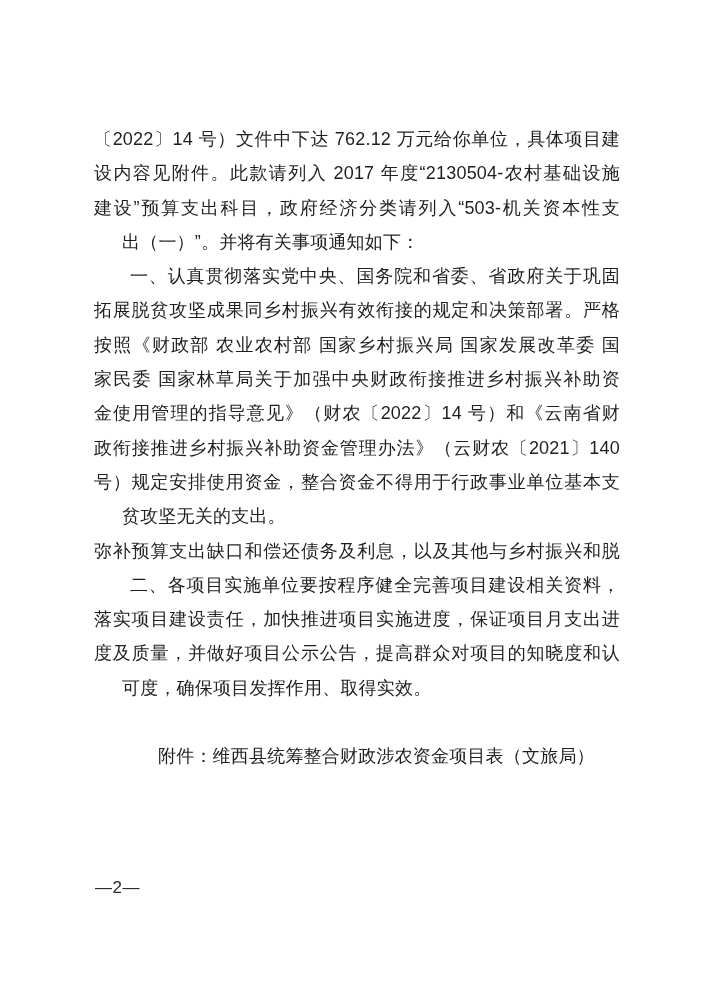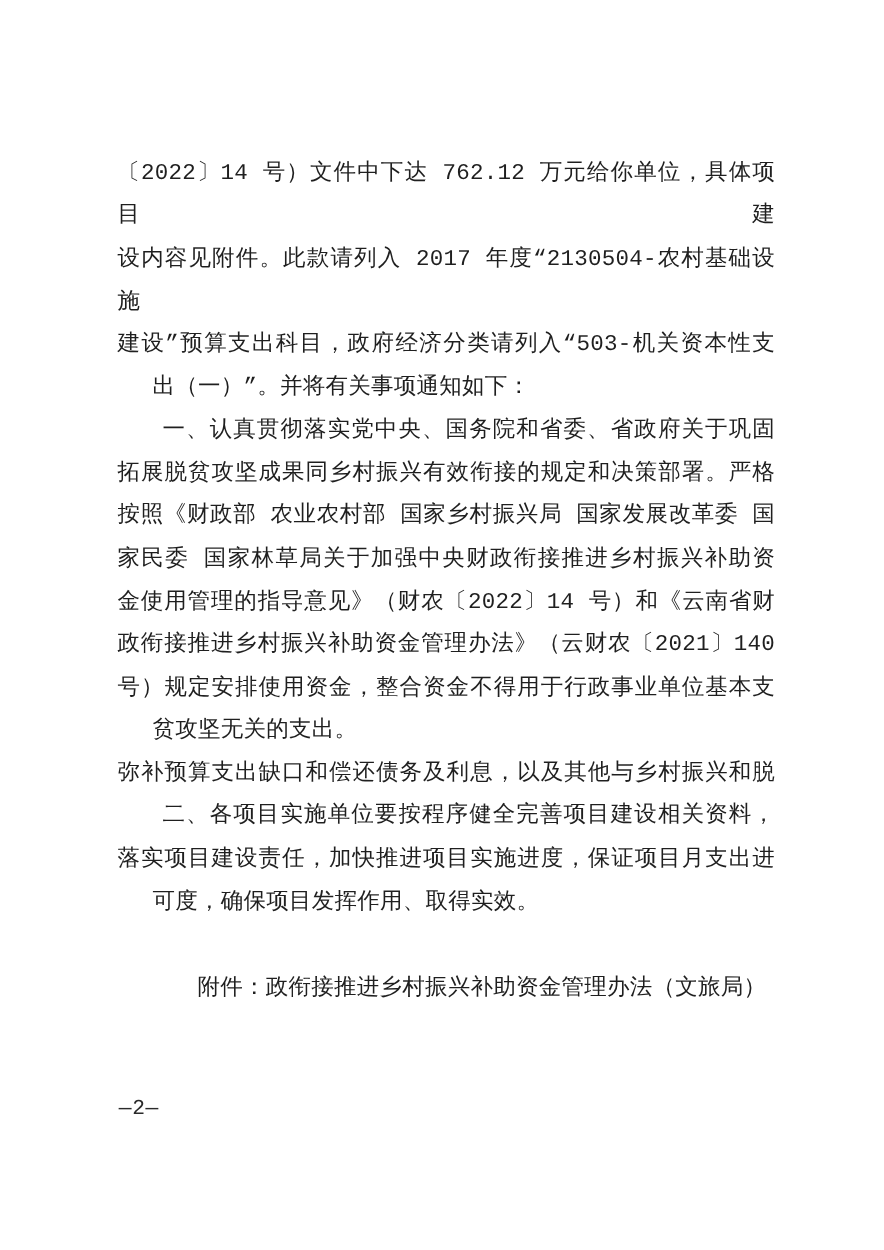--- a/index.html
+++ b/index.html
@@ -6,21 +6,21 @@
     margin: 0;
     padding: 0;
     background: #ffffff;
   }
   .page {
     position: relative;
     width: 707px;
     height: 1000px;
     background: #ffffff;
     overflow: hidden;
-    font-family: Liberation Mono, monospace;
+    font-family: Liberation Sans, sans-serif;
     color: #1f1f1f;
   }
   .doc-body {
     position: absolute;
     left: 94px;
     top: 122px;
     width: 526px;
   }
   .paragraph {
     margin: 0;
@@ -72,20 +72,21 @@
         <div class="line">家民委 国家林草局关于加强中央财政衔接推进乡村振兴补助资</div>
         <div class="line">金使用管理的指导意见》（财农〔2022〕14 号）和《云南省财</div>
         <div class="line">政衔接推进乡村振兴补助资金管理办法》（云财农〔2021〕140</div>
         <div class="line">号）规定安排使用资金，整合资金不得用于行政事业单位基本支</div>
         <div class="line last">贫攻坚无关的支出。</div>
         <div class="line">弥补预算支出缺口和偿还债务及利息，以及其他与乡村振兴和脱</div>
       </div>
       <div class="paragraph">
         <div class="line indent">二、各项目实施单位要按程序健全完善项目建设相关资料，</div>
         <div class="line">落实项目建设责任，加快推进项目实施进度，保证项目月支出进</div>
+        <div class="line">度及质量，并做好项目公示公告，提高群众对项目的知晓度和认</div>
         <div class="line last">可度，确保项目发挥作用、取得实效。</div>
       </div>
       <div class="paragraph space-before">
-        <div class="line indent last">附件：政衔接推进乡村振兴补助资金管理办法（文旅局）</div>
+        <div class="line indent last">附件：维西县统筹整合财政涉农资金项目表（文旅局）</div>
       </div>
     </div>
   <div class="page-number">—2—</div>
 </div>
 
 </body></html>

